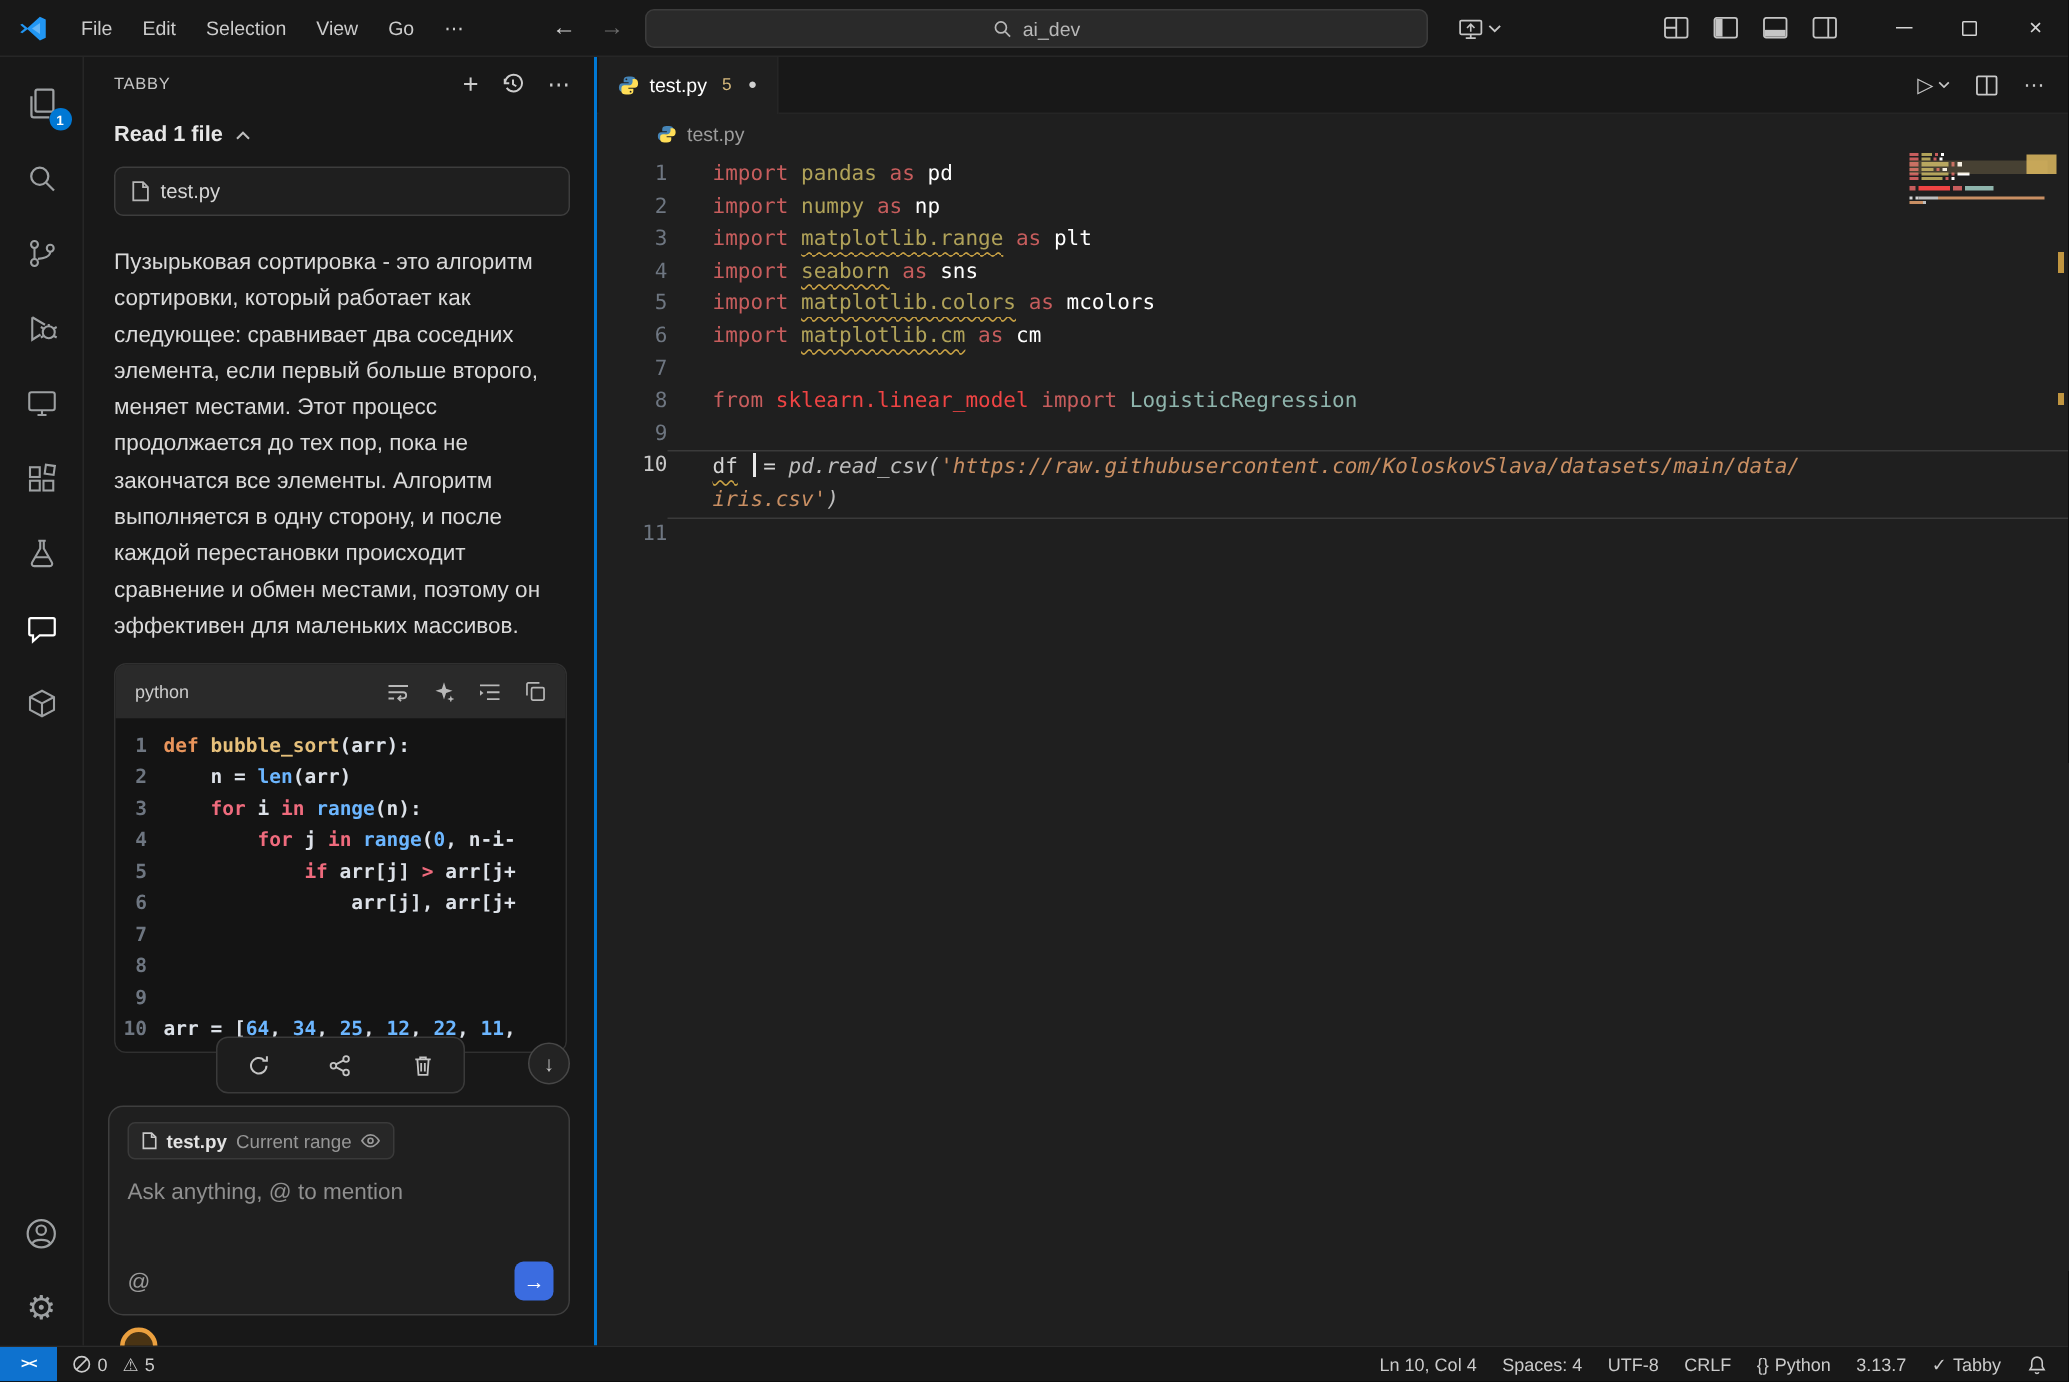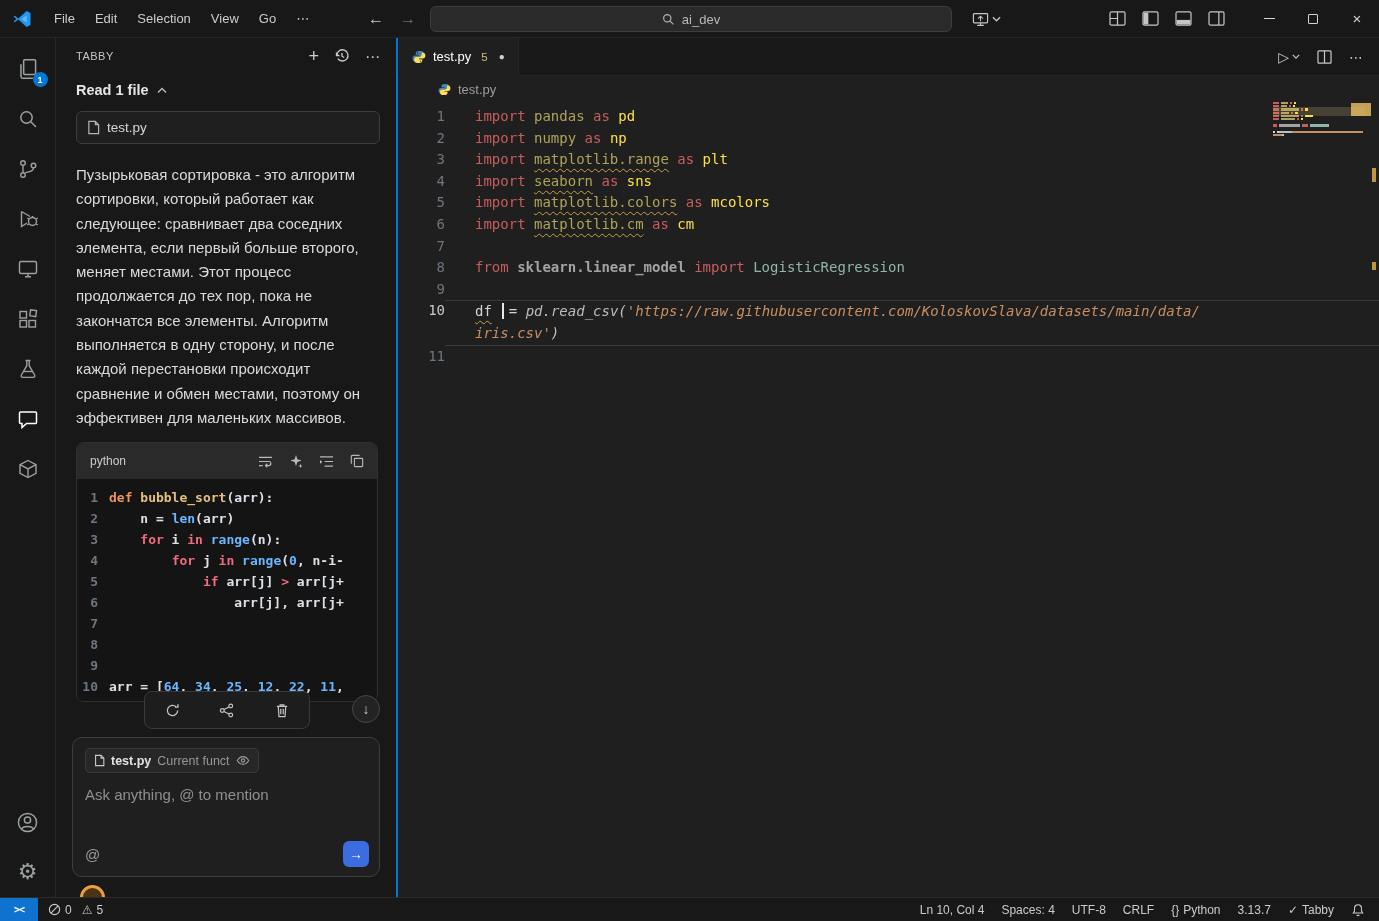--- a/index.html
+++ b/index.html
@@ -58,21 +58,21 @@
   .cb-body .cl{min-height:21px;line-height:21px;}
   .cb-body .ln{width:32px;padding-right:11px;}
 
   
   .cl{display:flex;}
   .ln{text-align:right;color:#6e7681;flex-shrink:0;align-self:flex-start;}
   .ln.lnhl{color:#c9c9c9;}
   .ct{white-space:pre;flex:1;min-width:0;}
 
   
-  .tk-k{color:#c75d5d;} .tk-m{color:#b0a259;} .tk-g{color:#a3a3a3;font-weight:bold;} .tk-a{color:#fde047;}
+  .tk-k{color:#c75d5d;} .tk-m{color:#b0a259;} .tk-g{color:#ef4444;} .tk-a{color:#ffffff;}
   .tk-c{color:#8fb5ad;} .tk-p{color:#d4d4d4;}
   .tk-gh{color:#bdbdbd;font-style:italic;} .tk-gs{color:#c98f63;font-style:italic;}
   .tk-sqy{text-decoration:underline;text-decoration-style:wavy;text-decoration-color:#c8a144;
           text-decoration-thickness:1px;text-underline-offset:4px;}
   .tk-d{color:#e9955c;} .tk-f{color:#e6c07b;} .tk-kw2{color:#ef6b7d;} .tk-b{color:#6cb6ff;}
   .tk-nu{color:#6cb6ff;} .tk-pl{color:#dce1e8;} .tk-cm{color:#8b949e;}
   .cursor{display:inline-block;width:1.5px;height:16px;background:#e8e8e8;vertical-align:-3px;margin:0 5px 0 2px;}
 
   
   .float-toolbar{position:absolute;left:88px;top:653px;width:166px;height:38px;background:#1d1d1d;border:1px solid #3a3a3a;
@@ -398,21 +398,21 @@
         <span>↓</span>
       </div>
 
       <div class="chatbox">
         <div class="ctx-chip">
           <svg width="11" height="13" viewBox="0 0 14 16" fill="none" stroke="#c9c9c9" stroke-width="1.4">
             <path d="M2 1.5h7l3.5 3.5v9.5H2z"></path>
               <path d="M9 1.5V5h3.5"></path>
           </svg>
           <span class="ctx-file">test.py</span>
-          <span class="ctx-label">Current funct</span>
+          <span class="ctx-label">Current range</span>
           <svg width="14" height="11" viewBox="0 0 16 12" fill="none" stroke="#9a9a9a" stroke-width="1.3">
             <path d="M1.5 6S4 1.5 8 1.5 14.5 6 14.5 6 12 10.5 8 10.5 1.5 6 1.5 6z"></path>
               <circle cx="8" cy="6" r="1.9"></circle>
           </svg>
         </div>
         <div class="chat-placeholder">Ask anything, @ to mention</div>
         <div class="chat-bottom">
           <span class="at-glyph">@</span>
           <div class="send-btn">
             <span>→</span>

